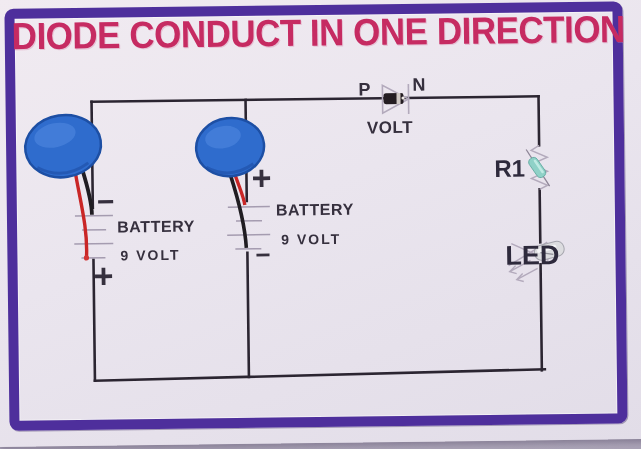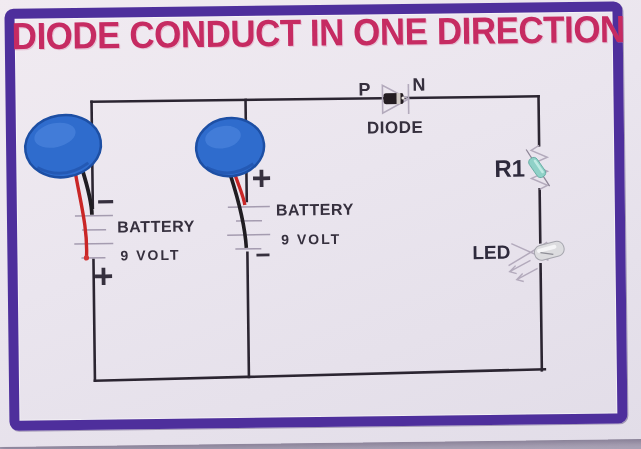--- a/index.html
+++ b/index.html
@@ -59,21 +59,21 @@
   .lbl-diode  { left: 368px; top: 120px; font-size: 17px; letter-spacing: 0.5px; }
   .lbl-b1-minus { left: 97px;  top: 184px; font-size: 30px; }
   .lbl-b1-name  { left: 117px; top: 217px; font-size: 16px; letter-spacing: 0.6px; }
   .lbl-b1-volt  { left: 120px; top: 246px; font-size: 14px; letter-spacing: 2px; }
   .lbl-b1-plus  { left: 93px;  top: 256px; font-size: 34px; }
   .lbl-b2-plus  { left: 252px; top: 160px; font-size: 34px; }
   .lbl-b2-name  { left: 276px; top: 202px; font-size: 16px; letter-spacing: 0.6px; }
   .lbl-b2-volt  { left: 281px; top: 232px; font-size: 14px; letter-spacing: 2px; }
   .lbl-b2-minus { left: 255px; top: 241px; font-size: 26px; }
   .lbl-r1  { left: 495px; top: 159px; font-size: 24px; color: #2e2a3c; }
-  .lbl-led { left: 472px; top: 245px; font-size: 19px; color: #2e2a3c; }
+  .lbl-led { left: 505px; top: 245px; font-size: 27px; color: #2e2a3c; }
 </style>
 </head>
 <body>
 
 <div class="scene">
   <div class="poster">
     <div class="content">
 
       <div class="frame"></div>
 
@@ -136,21 +136,21 @@
           <path d="M236,175 C240,187 244,196 245,204" stroke="#c92626" stroke-width="3.4" fill="none"></path>
           <path d="M231,174 C239,200 245,226 246,247" stroke="#201d22" stroke-width="3.6" fill="none"></path>
           <ellipse cx="231" cy="146" rx="34" ry="29" fill="#2f6ccd" stroke="#1d4fa4" stroke-width="2.5" transform="rotate(-6 231 146)"></ellipse>
           <ellipse cx="224" cy="136" rx="18" ry="11" fill="#4d86dd" opacity="0.65" transform="rotate(-10 224 136)"></ellipse>
           <path d="M207,166 Q231,179 254,163" stroke="#1c4ba0" stroke-width="3" fill="none" opacity="0.55"></path>
         </g>
       </svg>
 
       <span class="lbl lbl-p">P</span>
       <span class="lbl lbl-n">N</span>
-      <span class="lbl lbl-diode">DIODE</span>
+      <span class="lbl lbl-diode">VOLT</span>
 
       <span class="lbl lbl-b1-minus">−</span>
       <span class="lbl lbl-b1-name">BATTERY</span>
       <span class="lbl lbl-b1-volt">9 VOLT</span>
       <span class="lbl lbl-b1-plus">+</span>
 
       <span class="lbl lbl-b2-plus">+</span>
       <span class="lbl lbl-b2-name">BATTERY</span>
       <span class="lbl lbl-b2-volt">9 VOLT</span>
       <span class="lbl lbl-b2-minus">−</span>

